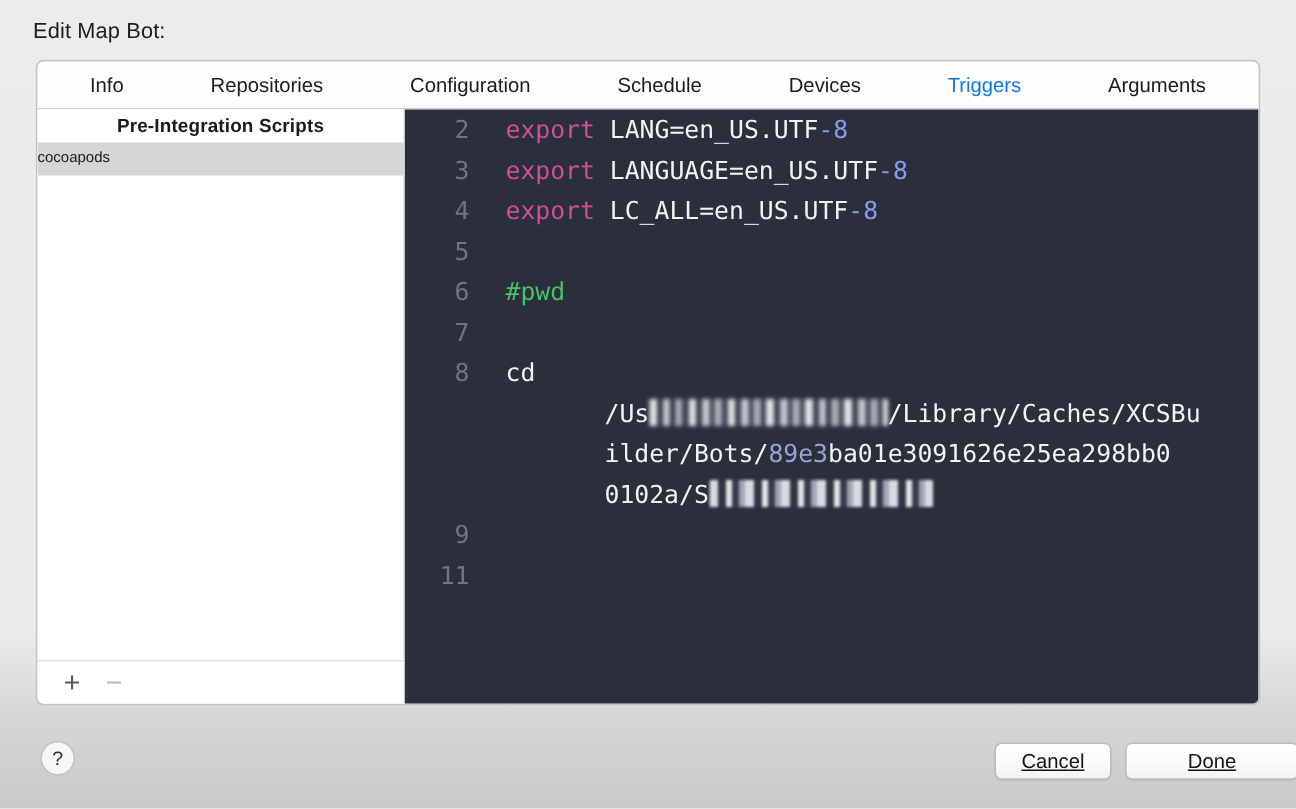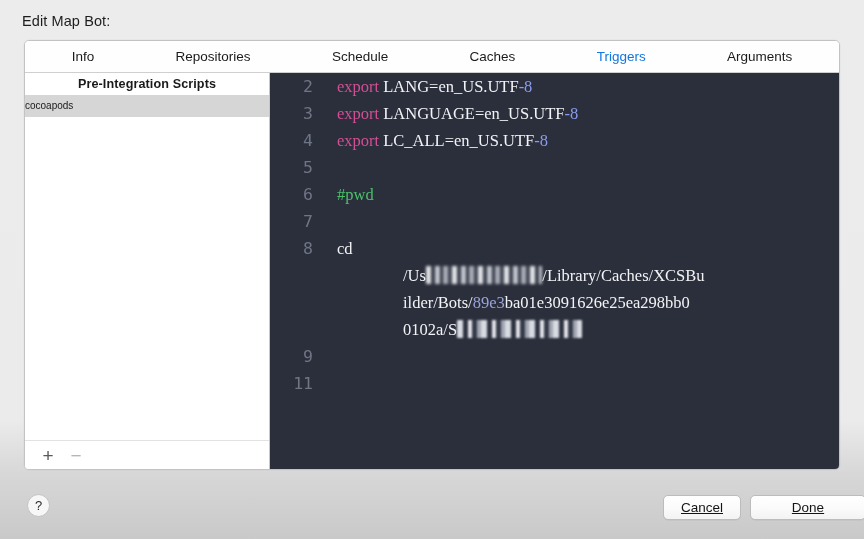--- a/index.html
+++ b/index.html
@@ -163,21 +163,20 @@
     padding-right: 9px;
     color: #6f7585;
     user-select: none;
   }
 
   .code {
     flex: 1 1 auto;
     color: #f2f3f5;
     padding-left: 15px;
     white-space: pre;
-    font-family: Liberation Serif, serif;
   }
 
   .kw      { color: #d44e95; }
   .comment { color: #4bc06a; }
   .num     { color: #8b9cf0; }
   .hash-hi { color: #9aa3d8; }
 
   .wrap-line {
     padding-left: 66px;
     white-space: pre;
@@ -268,22 +267,23 @@
 
 <div id="window">
 
   <div id="sheet-title">Edit Map Bot:</div>
 
   <div id="tab-panel">
 
     <div id="tab-bar">
       <div class="tab">Info</div>
       <div class="tab">Repositories</div>
+      <div class="tab">Configuration</div>
       <div class="tab">Schedule</div>
-      <div class="tab">Caches</div>
+      <div class="tab">Devices</div>
       <div class="tab active">Triggers</div>
       <div class="tab">Arguments</div>
     </div>
 
     <div id="panel-body">
 
       <div id="script-list-pane">
         <div id="script-list">
           <div class="group-header">Pre-Integration Scripts</div>
           <div class="list-row selected">cocoapods</div>

